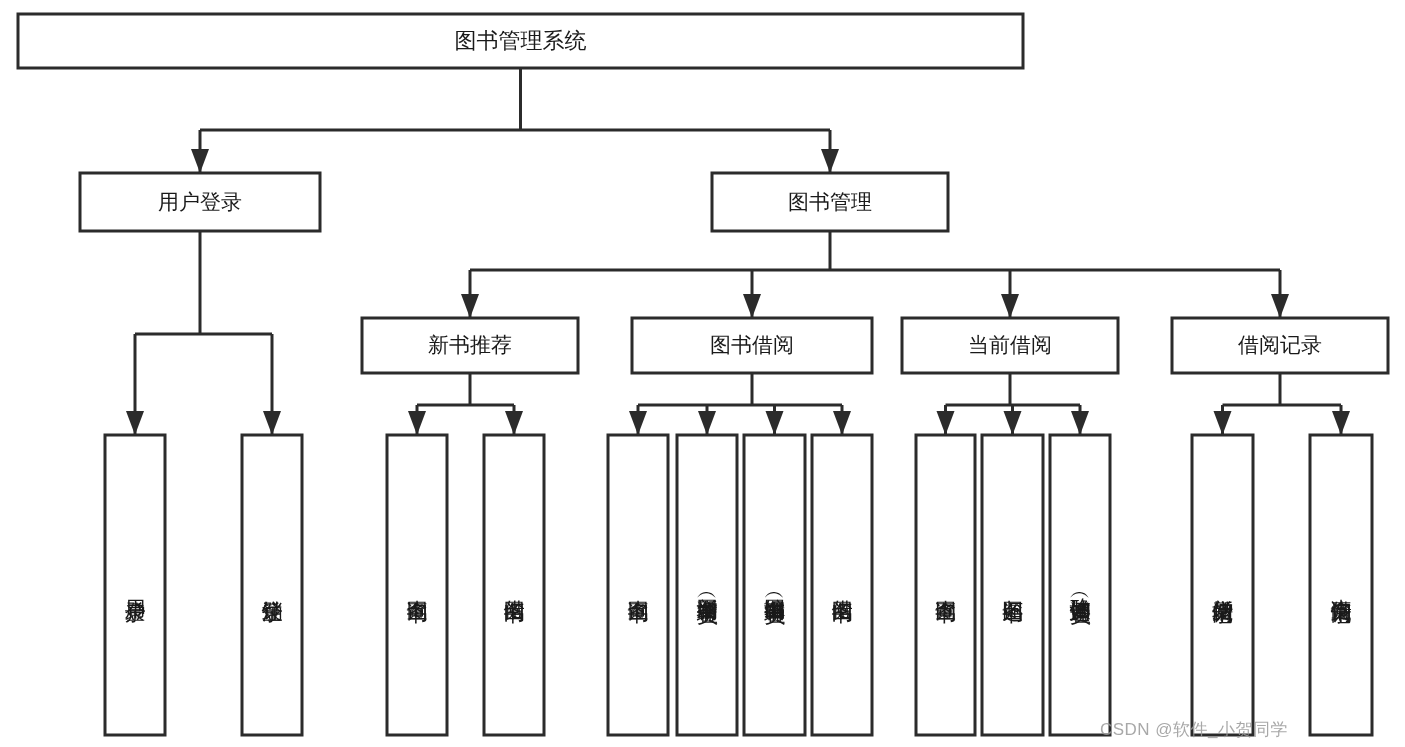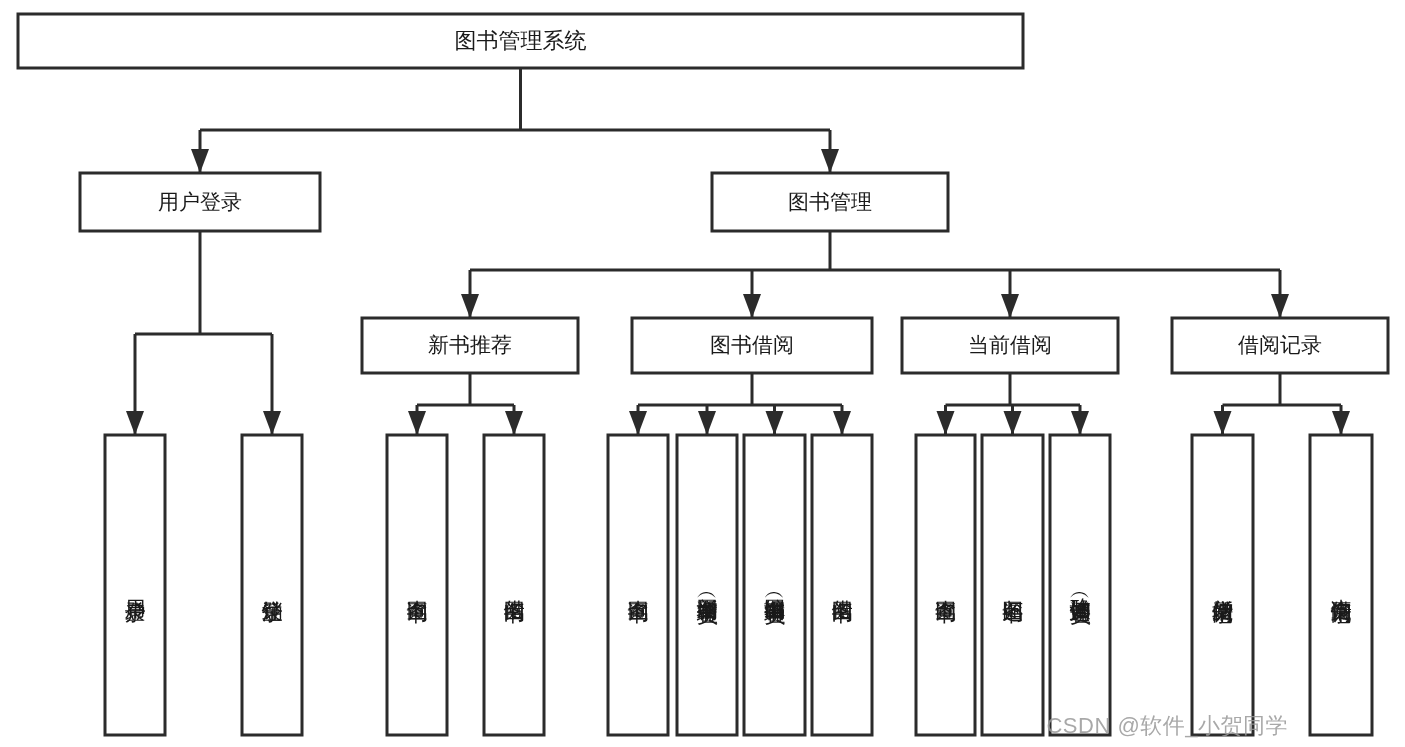--- a/index.html
+++ b/index.html
@@ -66,21 +66,21 @@
     line-height: 1.08;
     color: #1a1a1a;
     letter-spacing: 1px;
     white-space: nowrap;
   }
   .watermark {
     position: absolute;
     right: 8px;
     bottom: 6px;
     font-family: "Liberation Sans", "DejaVu Sans", sans-serif;
-    font-size: 22px;
+    font-size: 17px;
     color: #9a9a9a;
     opacity: 0.85;
     white-space: nowrap;
     letter-spacing: 0.5px;
   }
 </style>
 </head>
 <body>
 
 <div id="diagram-root">

